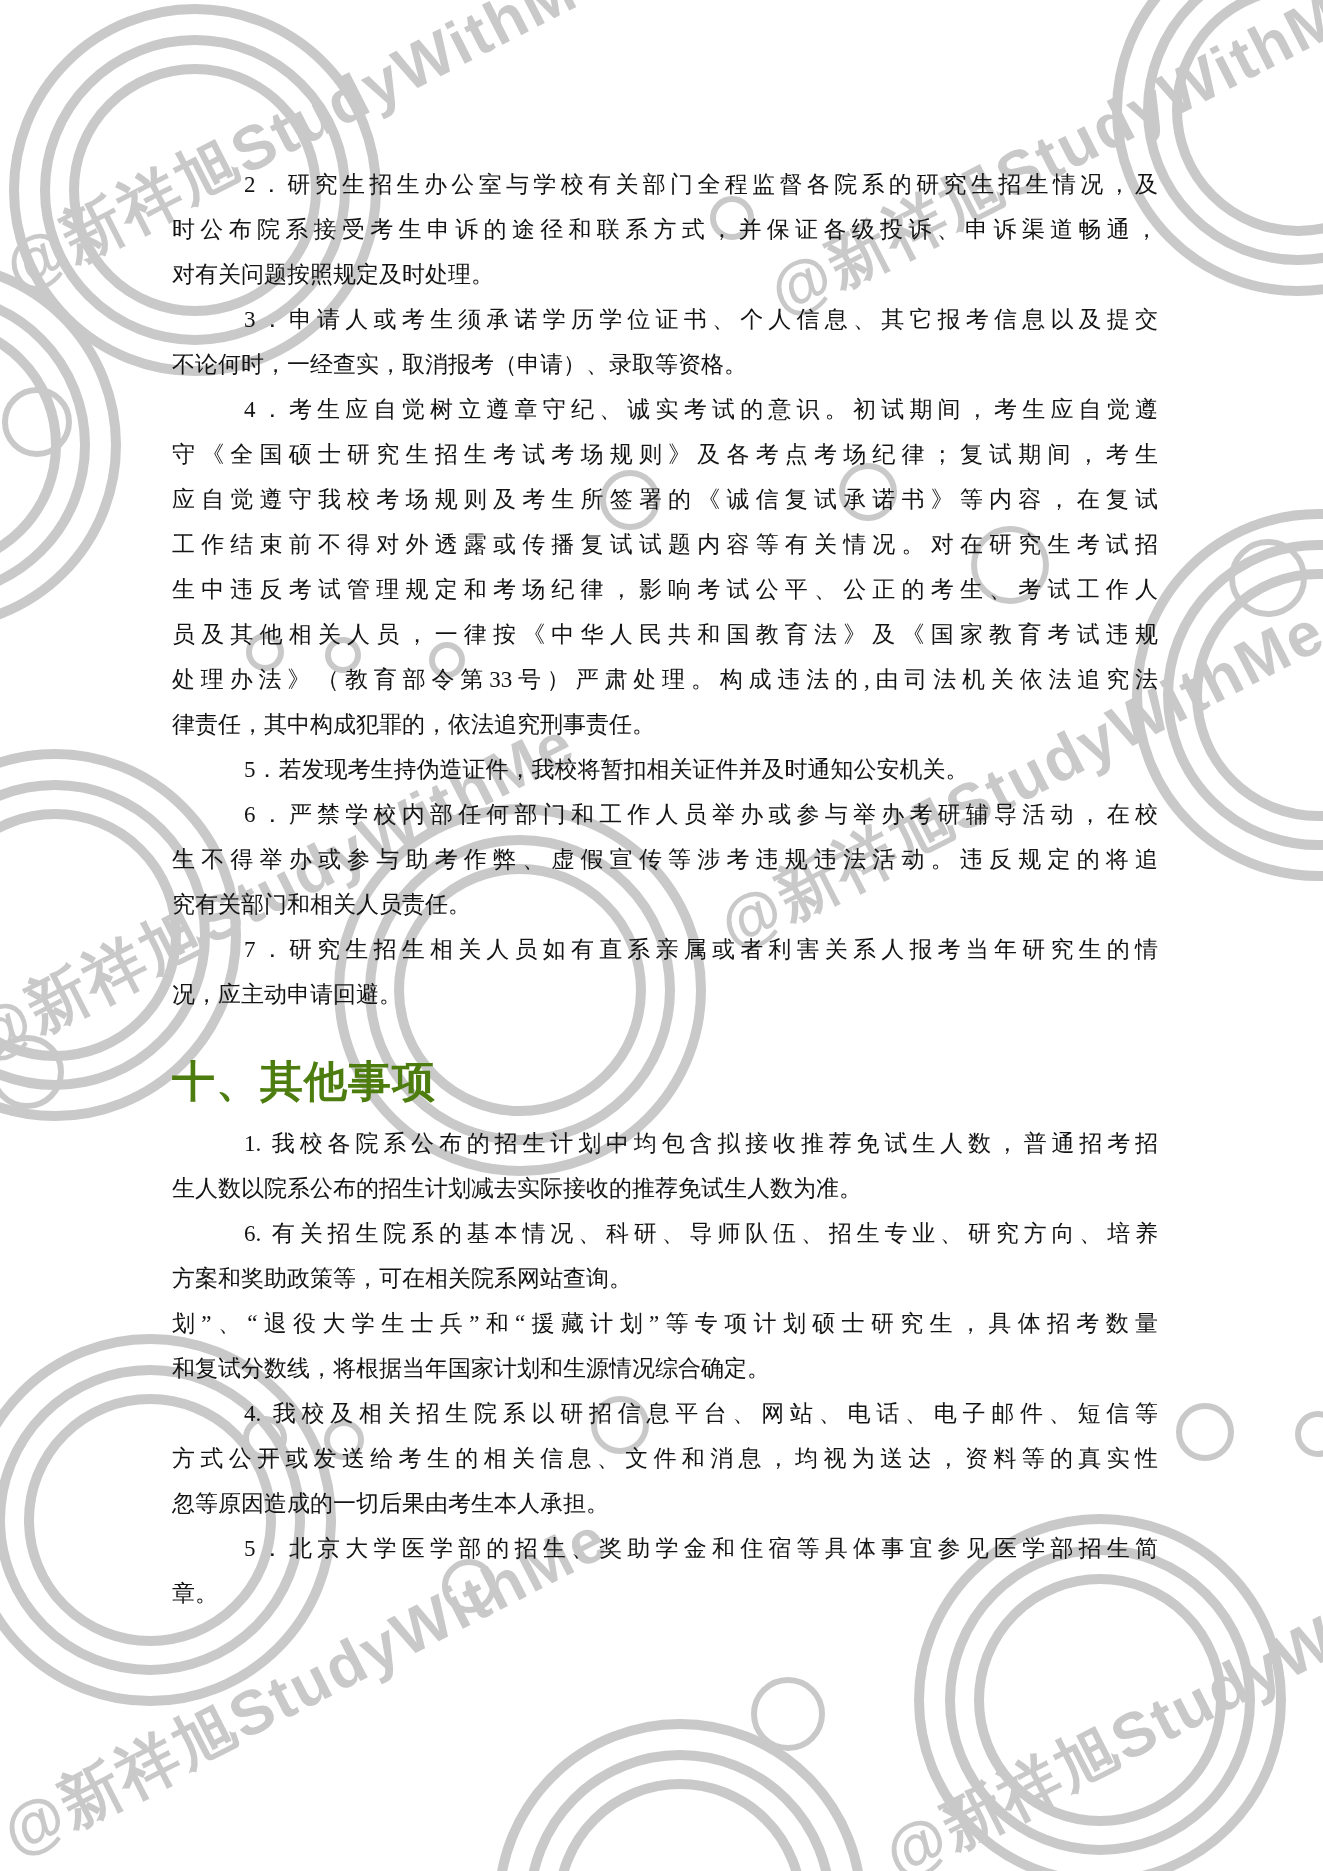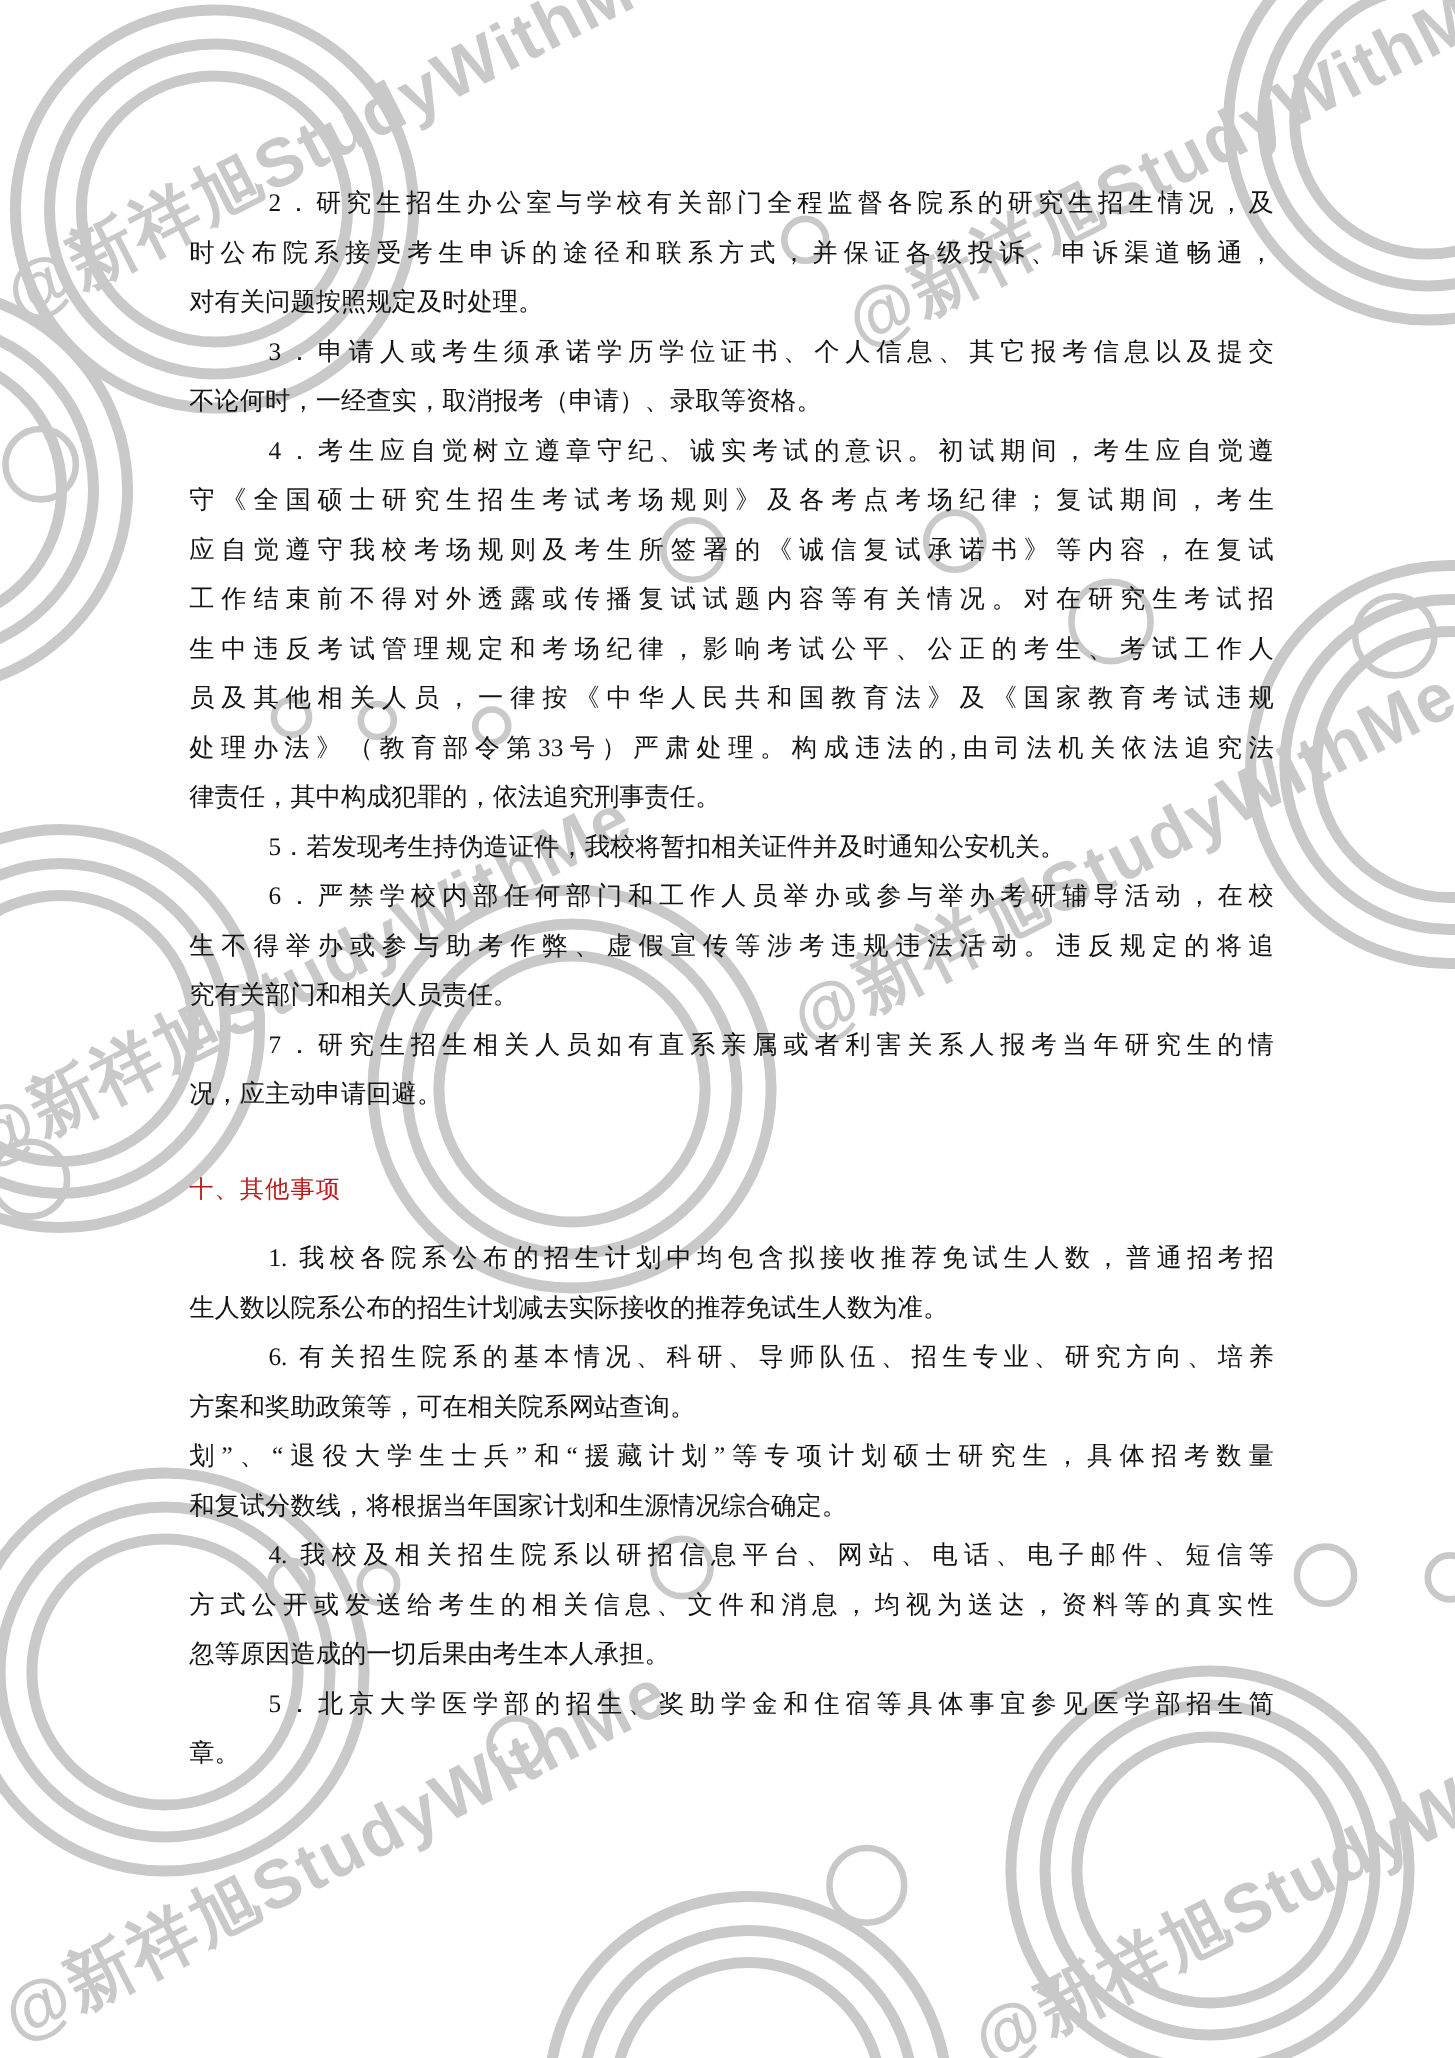--- a/index.html
+++ b/index.html
@@ -39,24 +39,24 @@
     height:45px;line-height:45px;
     font-size:23px;
     overflow:hidden;
   }
   .line.indent{text-indent:72px;}
   .line.just{text-align:justify;text-align-last:justify;}
   .section-heading{
     margin:44px 0 20px 0;
     height:40px;line-height:40px;
     font-family:"Liberation Sans","DejaVu Sans",sans-serif;
-    font-weight:400;
-    font-size:22px;
+    font-weight:700;
+    font-size:43px;
     letter-spacing:1px;
-    color:#b91c1c;
+    color:#4d7c0f;
   }
 </style>
 </head>
 <body>
 
 <div class="page" style="background: rgb(255, 255, 255);">
 
   <div class="wm-layer">
     <svg class="wm-svg" width="1323" height="1871" viewBox="0 0 1323 1871" aria-hidden="true">
 

